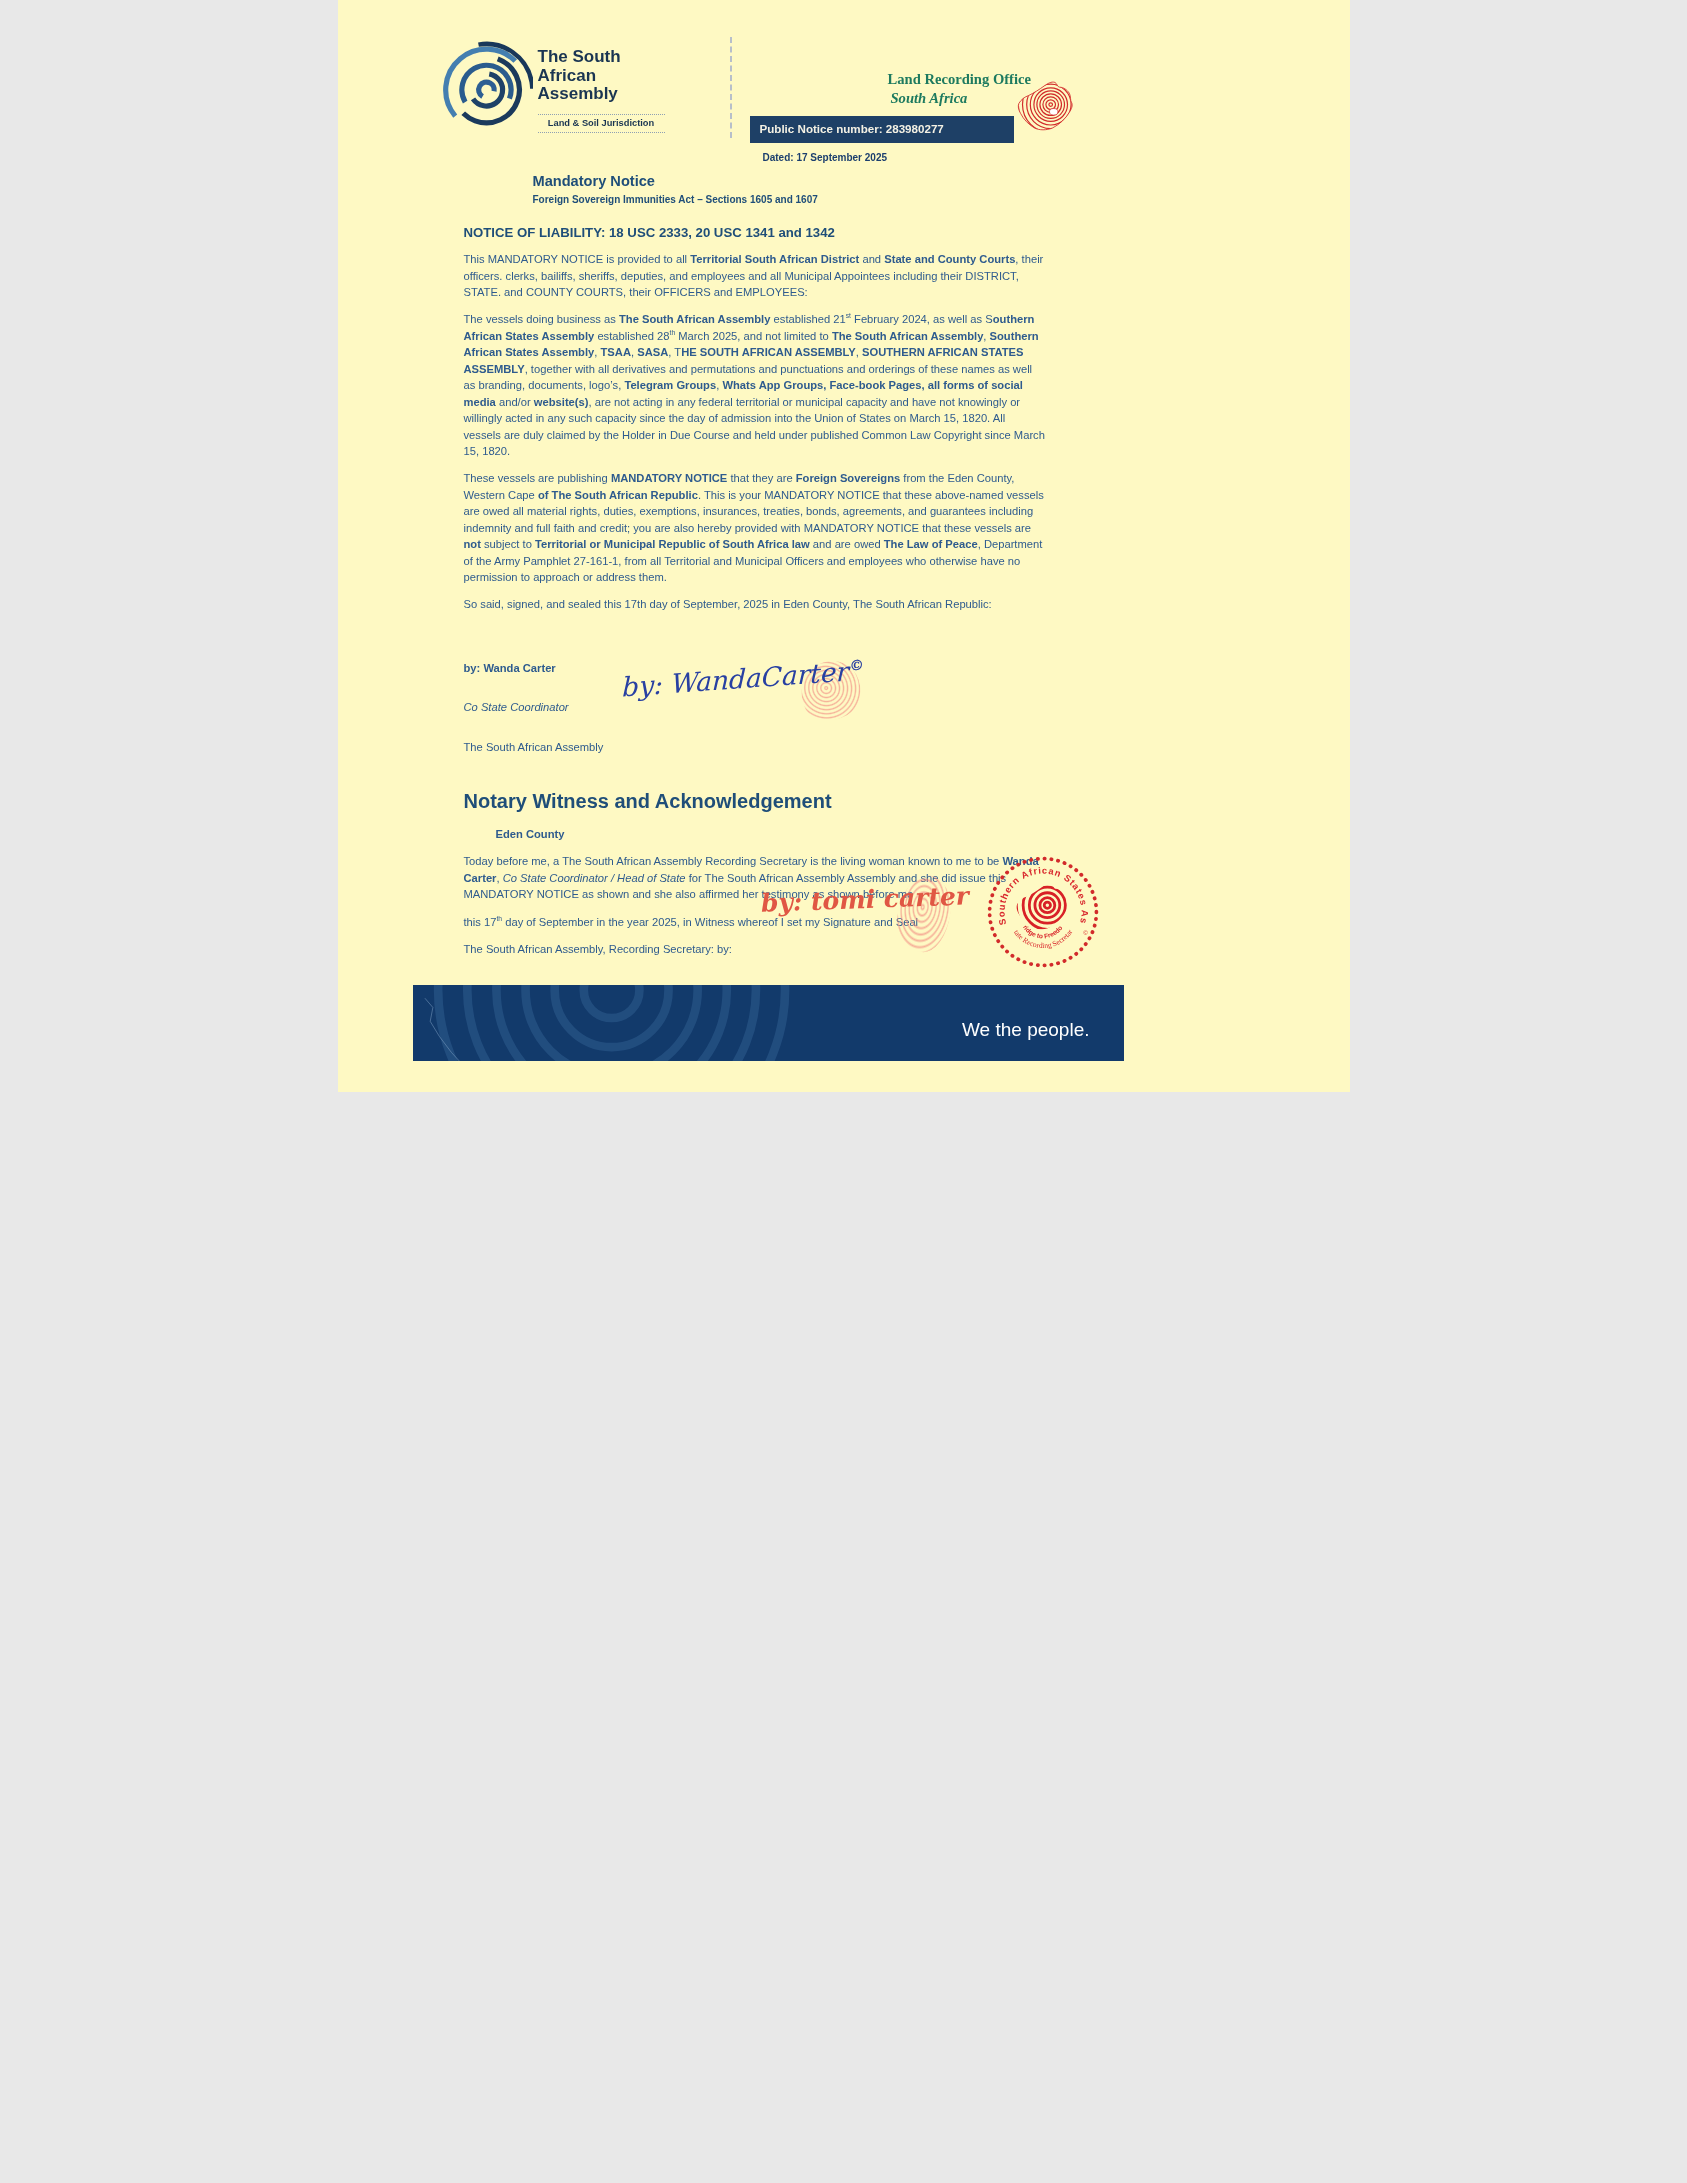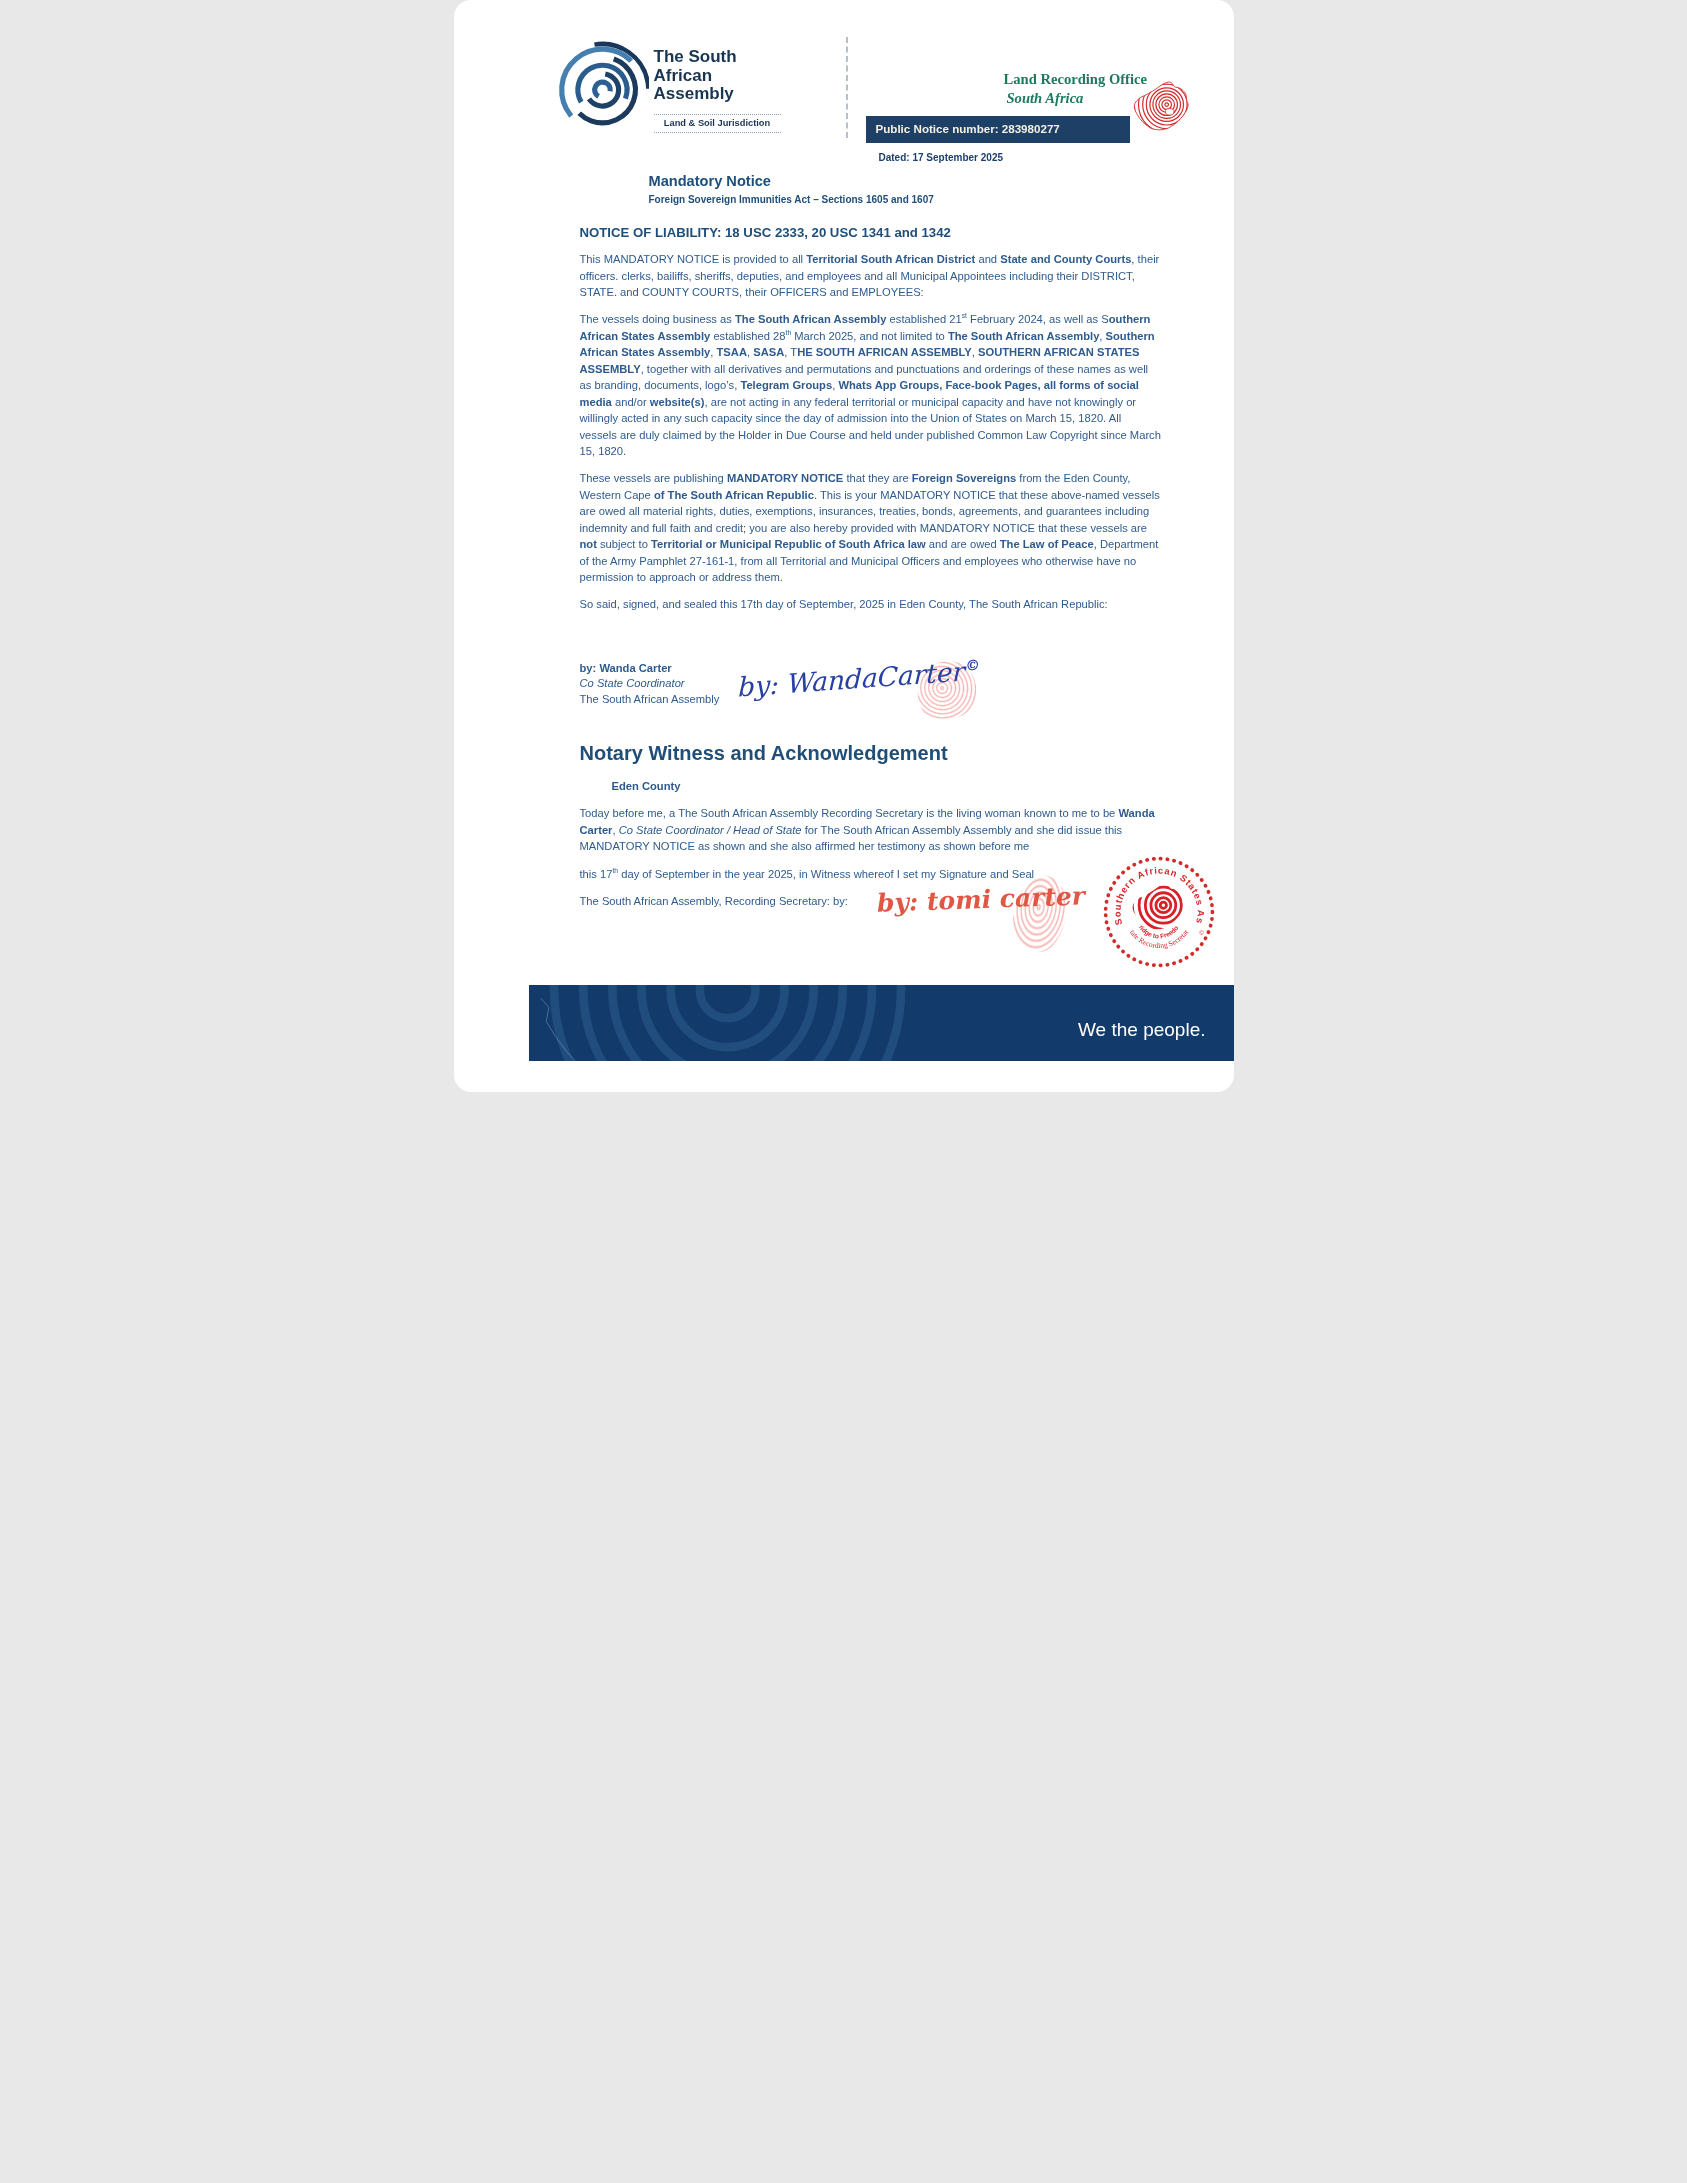--- a/index.html
+++ b/index.html
@@ -1,20 +1,19 @@
 <!DOCTYPE html>
 <html style="font-size:10.6px"><head>
 <meta charset="utf-8">
 <style>
   html,body{margin:0;padding:0;background:#e8e8e8;}
   .page{
-    position:relative;width:780px;height:1092px;margin:0 auto;
-    background:#ffffff;overflow:hidden;
+    position:relative;width:1012px;height:1092px;margin:0 auto;
+    background:#fef9c3;overflow:hidden;
     font-family:"Liberation Sans",sans-serif;
-    border-radius:17px;
   }
   
   .logo-mark{position:absolute;left:98px;top:40px;width:97px;height:101px;}
   .logo-text{position:absolute;left:200px;top:48px;color:#1a3552;font-weight:bold;
     font-size:17px;line-height:18.5px;letter-spacing:0;}
   .logo-sub{position:absolute;left:200px;top:114px;width:127px;color:#1a3552;
     font-weight:bold;font-size:9.3px;text-align:center;
     border-top:1.3px dotted #8fa0b3;border-bottom:1.3px dotted #8fa0b3;
     padding:3.3px 0 3.3px 0;}
   .divider-v{position:absolute;left:392px;top:37px;height:101px;width:0;
@@ -33,21 +32,21 @@
   .main{position:absolute;left:126px;top:173px;width:582px;color:#2e5b8e;
     font-size:11.2px;line-height:16.5px;}
   .h-title{margin:0 0 0 69px;font-size:14.6px;font-weight:bold;color:#1f4e79;line-height:17px;}
   .h-sub{margin:4px 0 0 69px;font-size:10px;font-weight:bold;color:#1f4e79;line-height:12px;}
   .h-liability{margin:18.5px 0 0 0;font-size:13.2px;font-weight:bold;color:#1f4e79;line-height:16px;}
   .main p{margin:10.6px 0 0 0;}
   sup{font-size:0.6em;vertical-align:super;line-height:0;}
   .sig-block{margin-top:48px;}
   .sig-line-bold{font-weight:bold;}
   .sig-line-italic{font-style:italic;}
-  .sig-block div{line-height:15.5px;}
+  .sig-block div{line-height:15.5px;margin-top:24px;}
   .notary-heading{margin:38px 0 0 0;font-size:20px;font-weight:bold;color:#1f4e79;line-height:17px;}
   .county{margin-top:16px;font-weight:bold;padding-left:32px;}
   .secretary-line{margin-top:30px;}
   
   .hand-blue{position:absolute;left:284px;top:663px;
     font-family:"DejaVu Serif",serif;font-style:italic;font-size:26.5px;
     color:#2840a2;transform:rotate(-4deg) skewX(-6deg);white-space:nowrap;}
   .hand-blue .mark{font-size:0.55em;vertical-align:super;font-style:normal;font-weight:bold;}
   .hand-red{position:absolute;left:423px;top:885px;
     font-family:"DejaVu Serif",serif;font-style:italic;font-weight:bold;font-size:25px;

